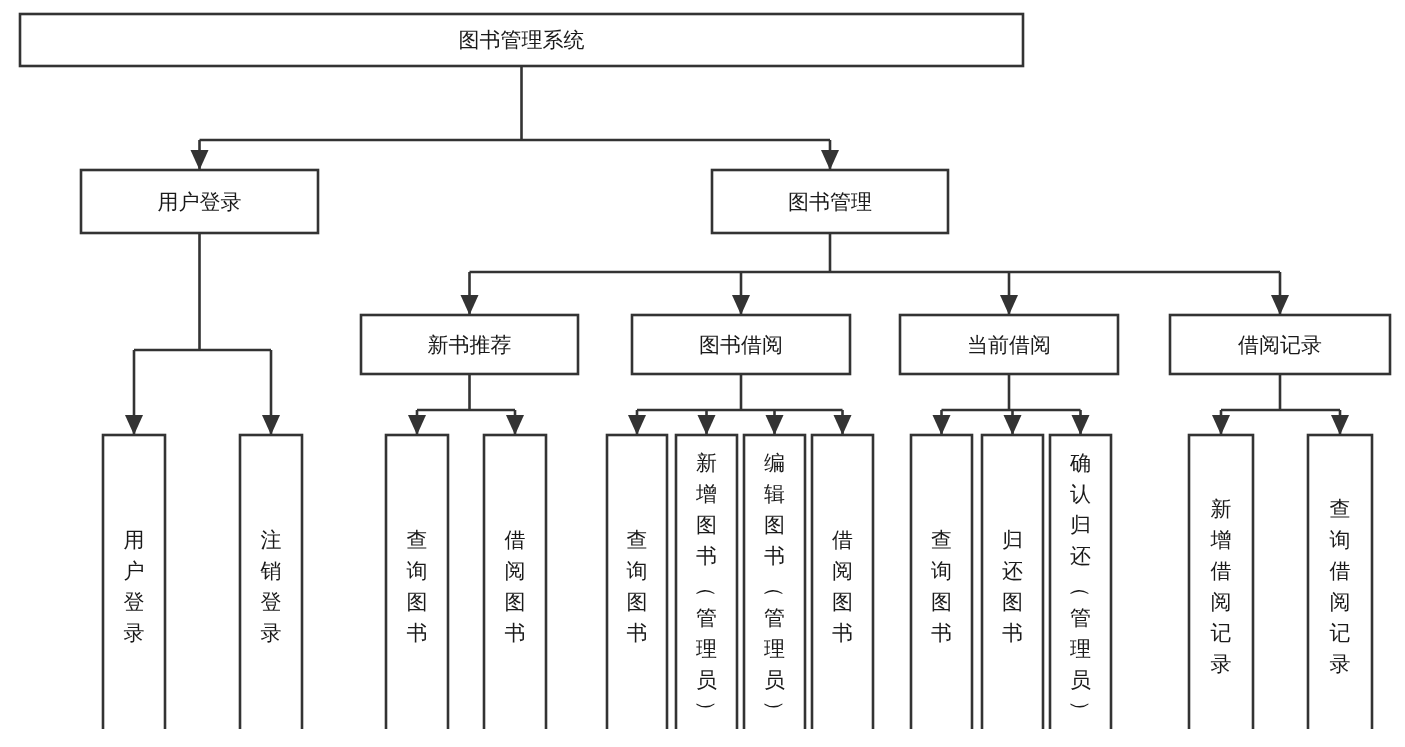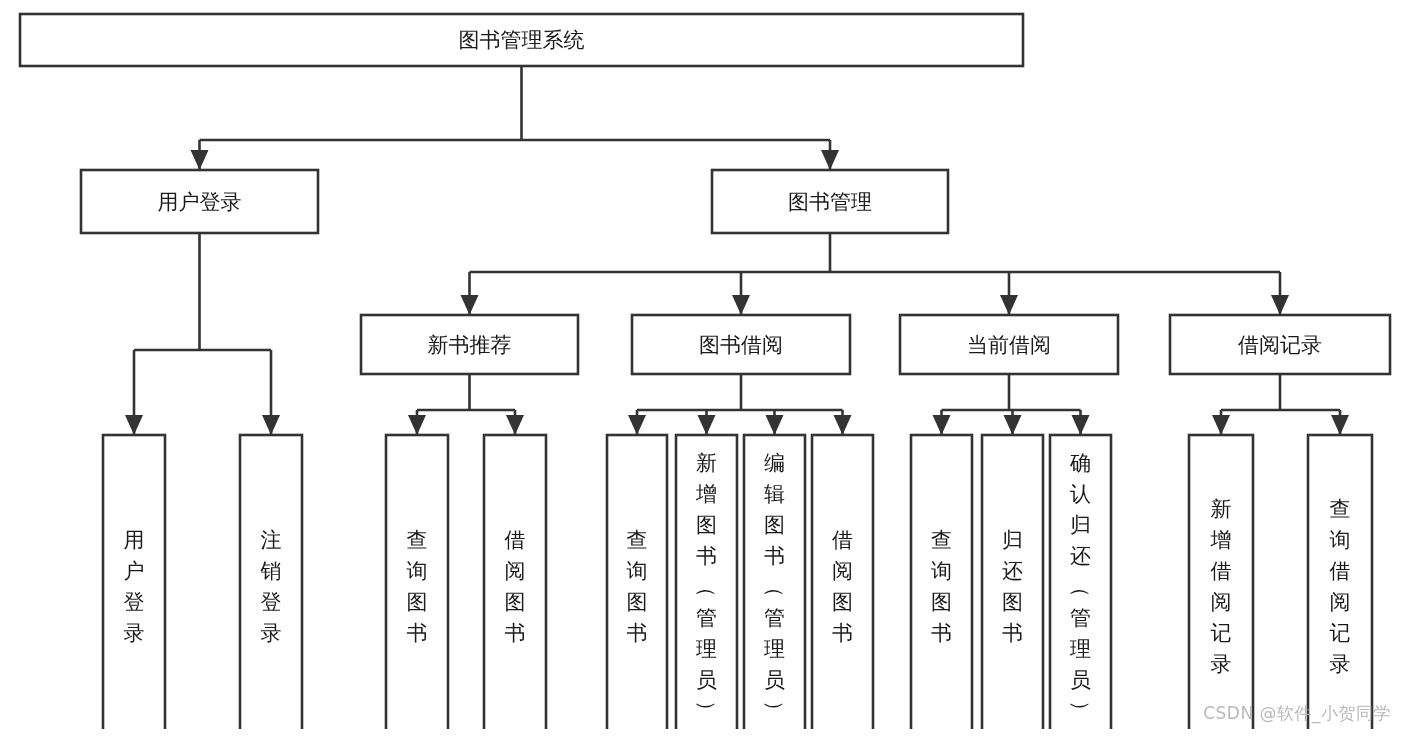--- a/index.html
+++ b/index.html
@@ -261,15 +261,14 @@
           <text x="1340" y="516.18" class="node-label-v">查</text>
           <text x="1340" y="547.18" class="node-label-v">询</text>
           <text x="1340" y="578.18" class="node-label-v">借</text>
           <text x="1340" y="609.18" class="node-label-v">阅</text>
           <text x="1340" y="640.18" class="node-label-v">记</text>
           <text x="1340" y="671.18" class="node-label-v">录</text>
         </g>
       </g>
   </svg>
 
-  <div class="watermark">CSDN @软件_小贺同学</div>
 
 </div>
 
 </body></html>

